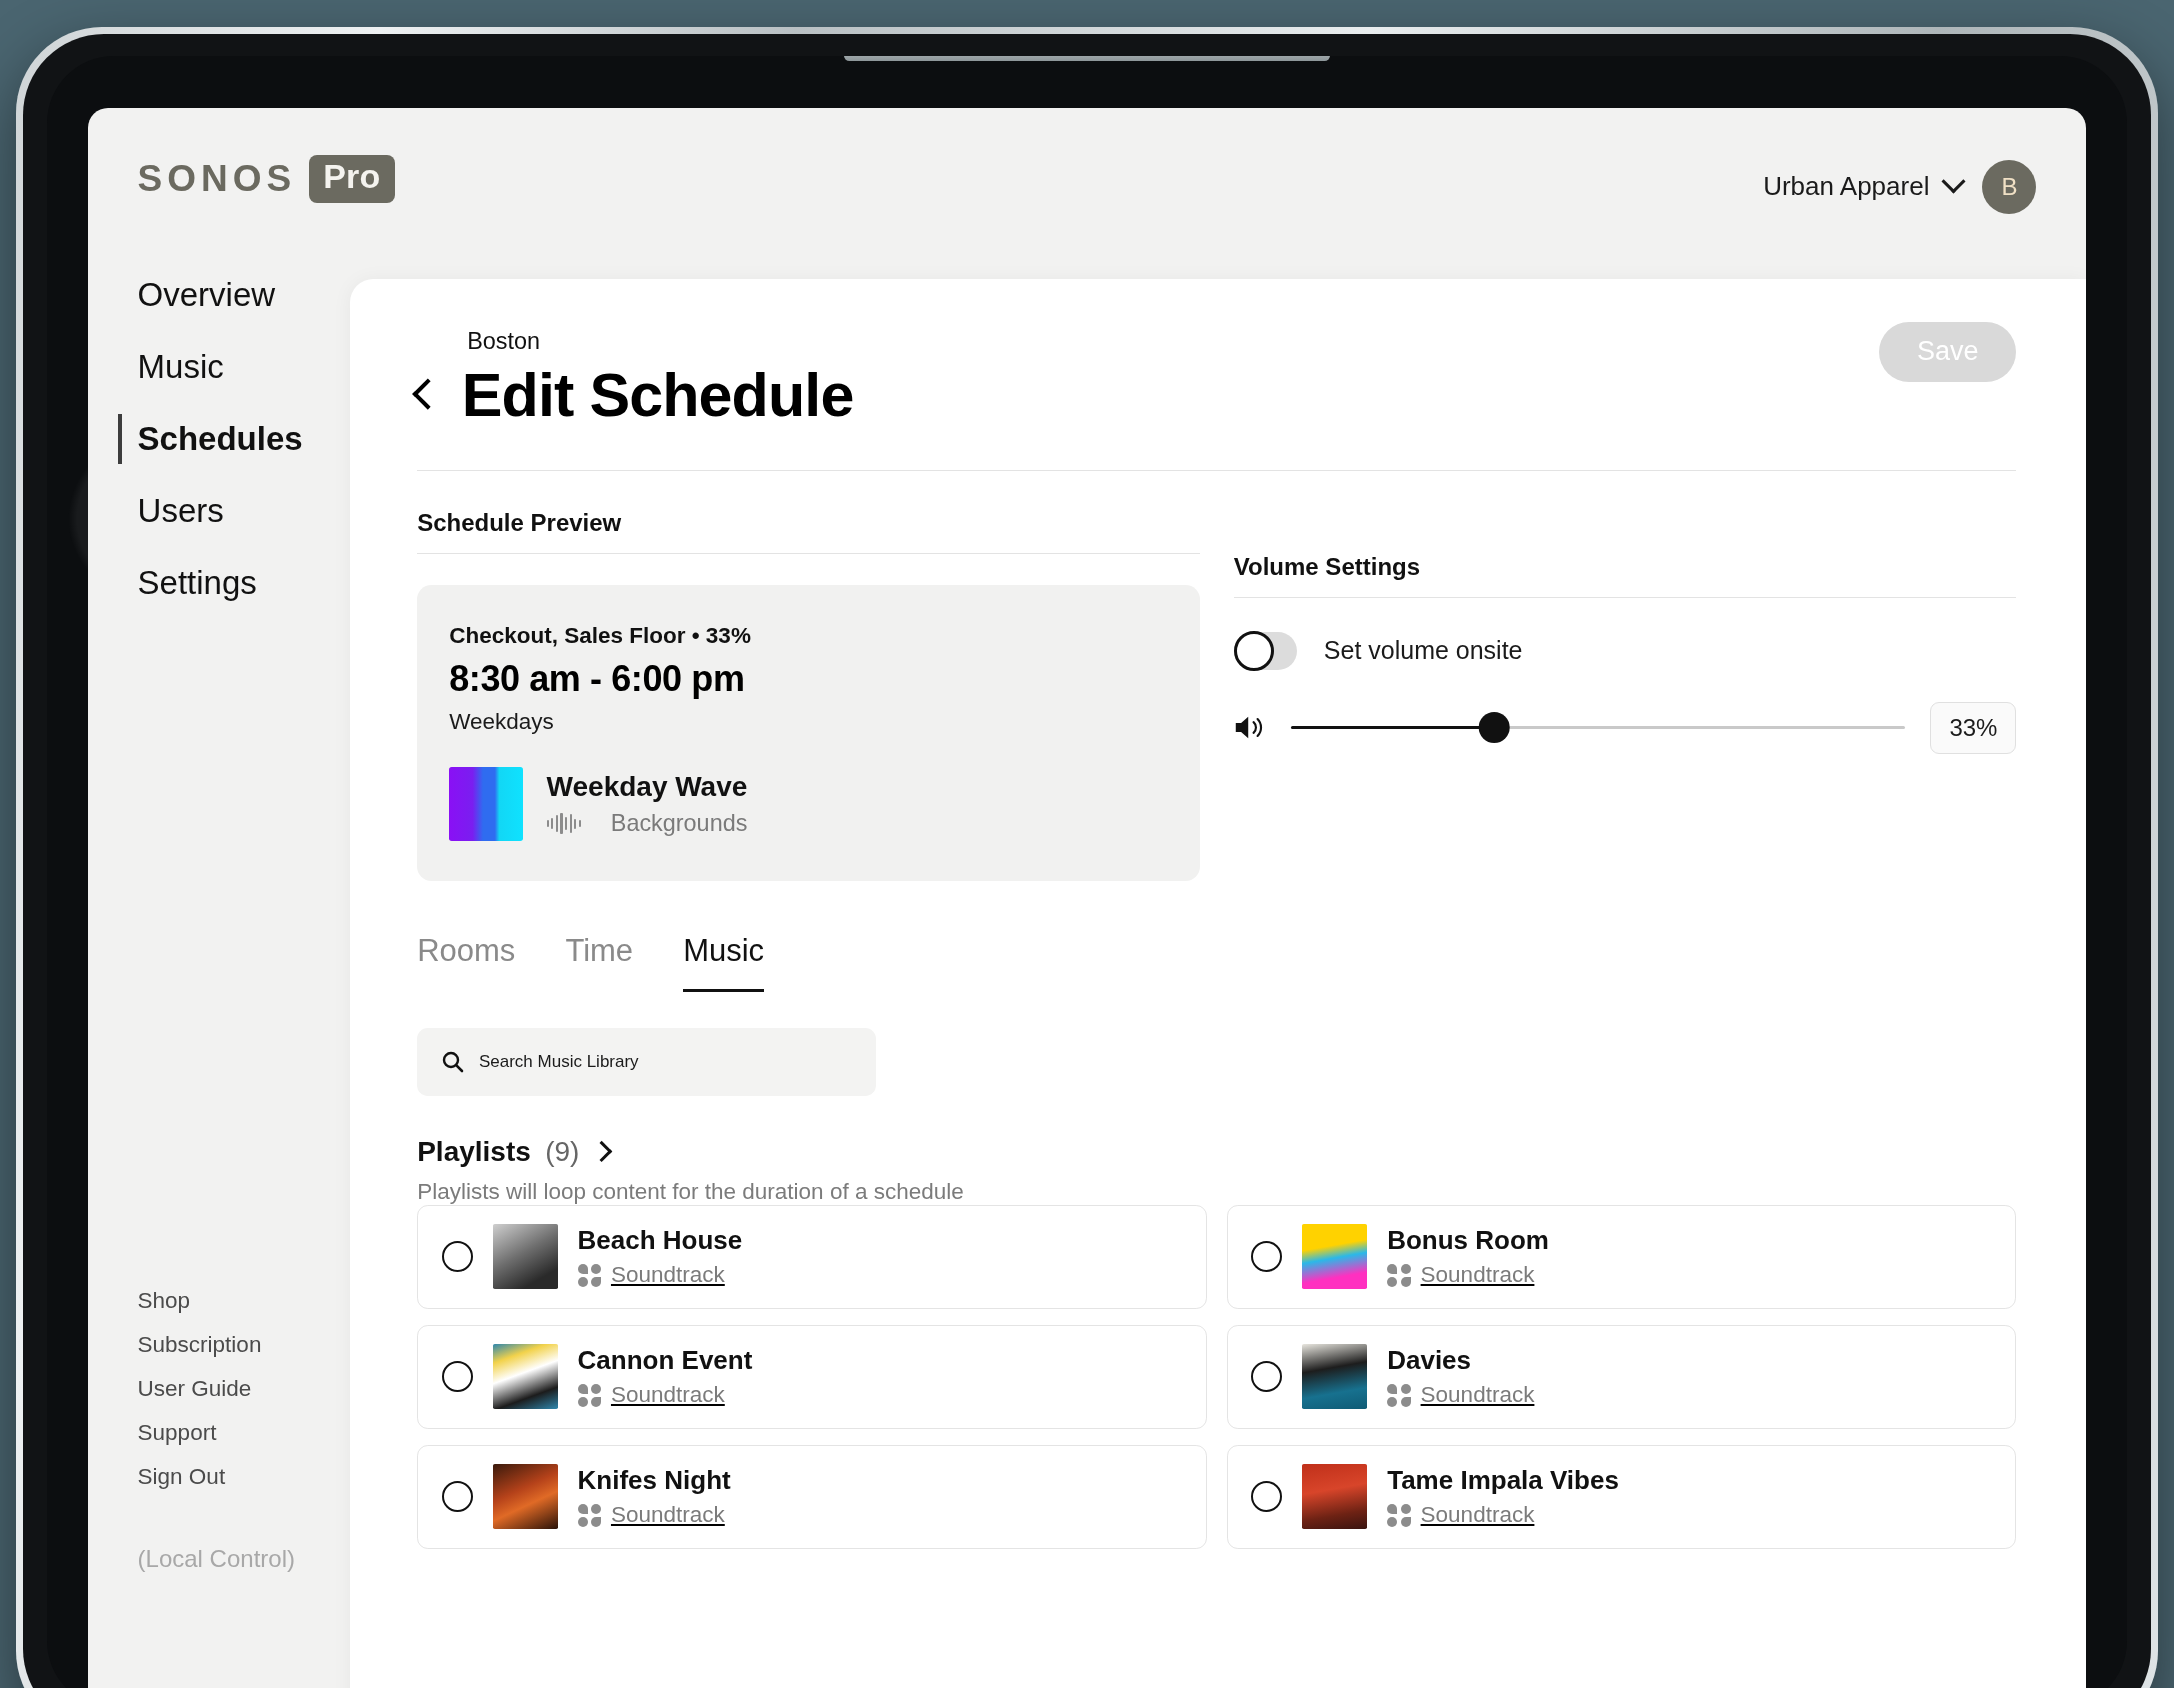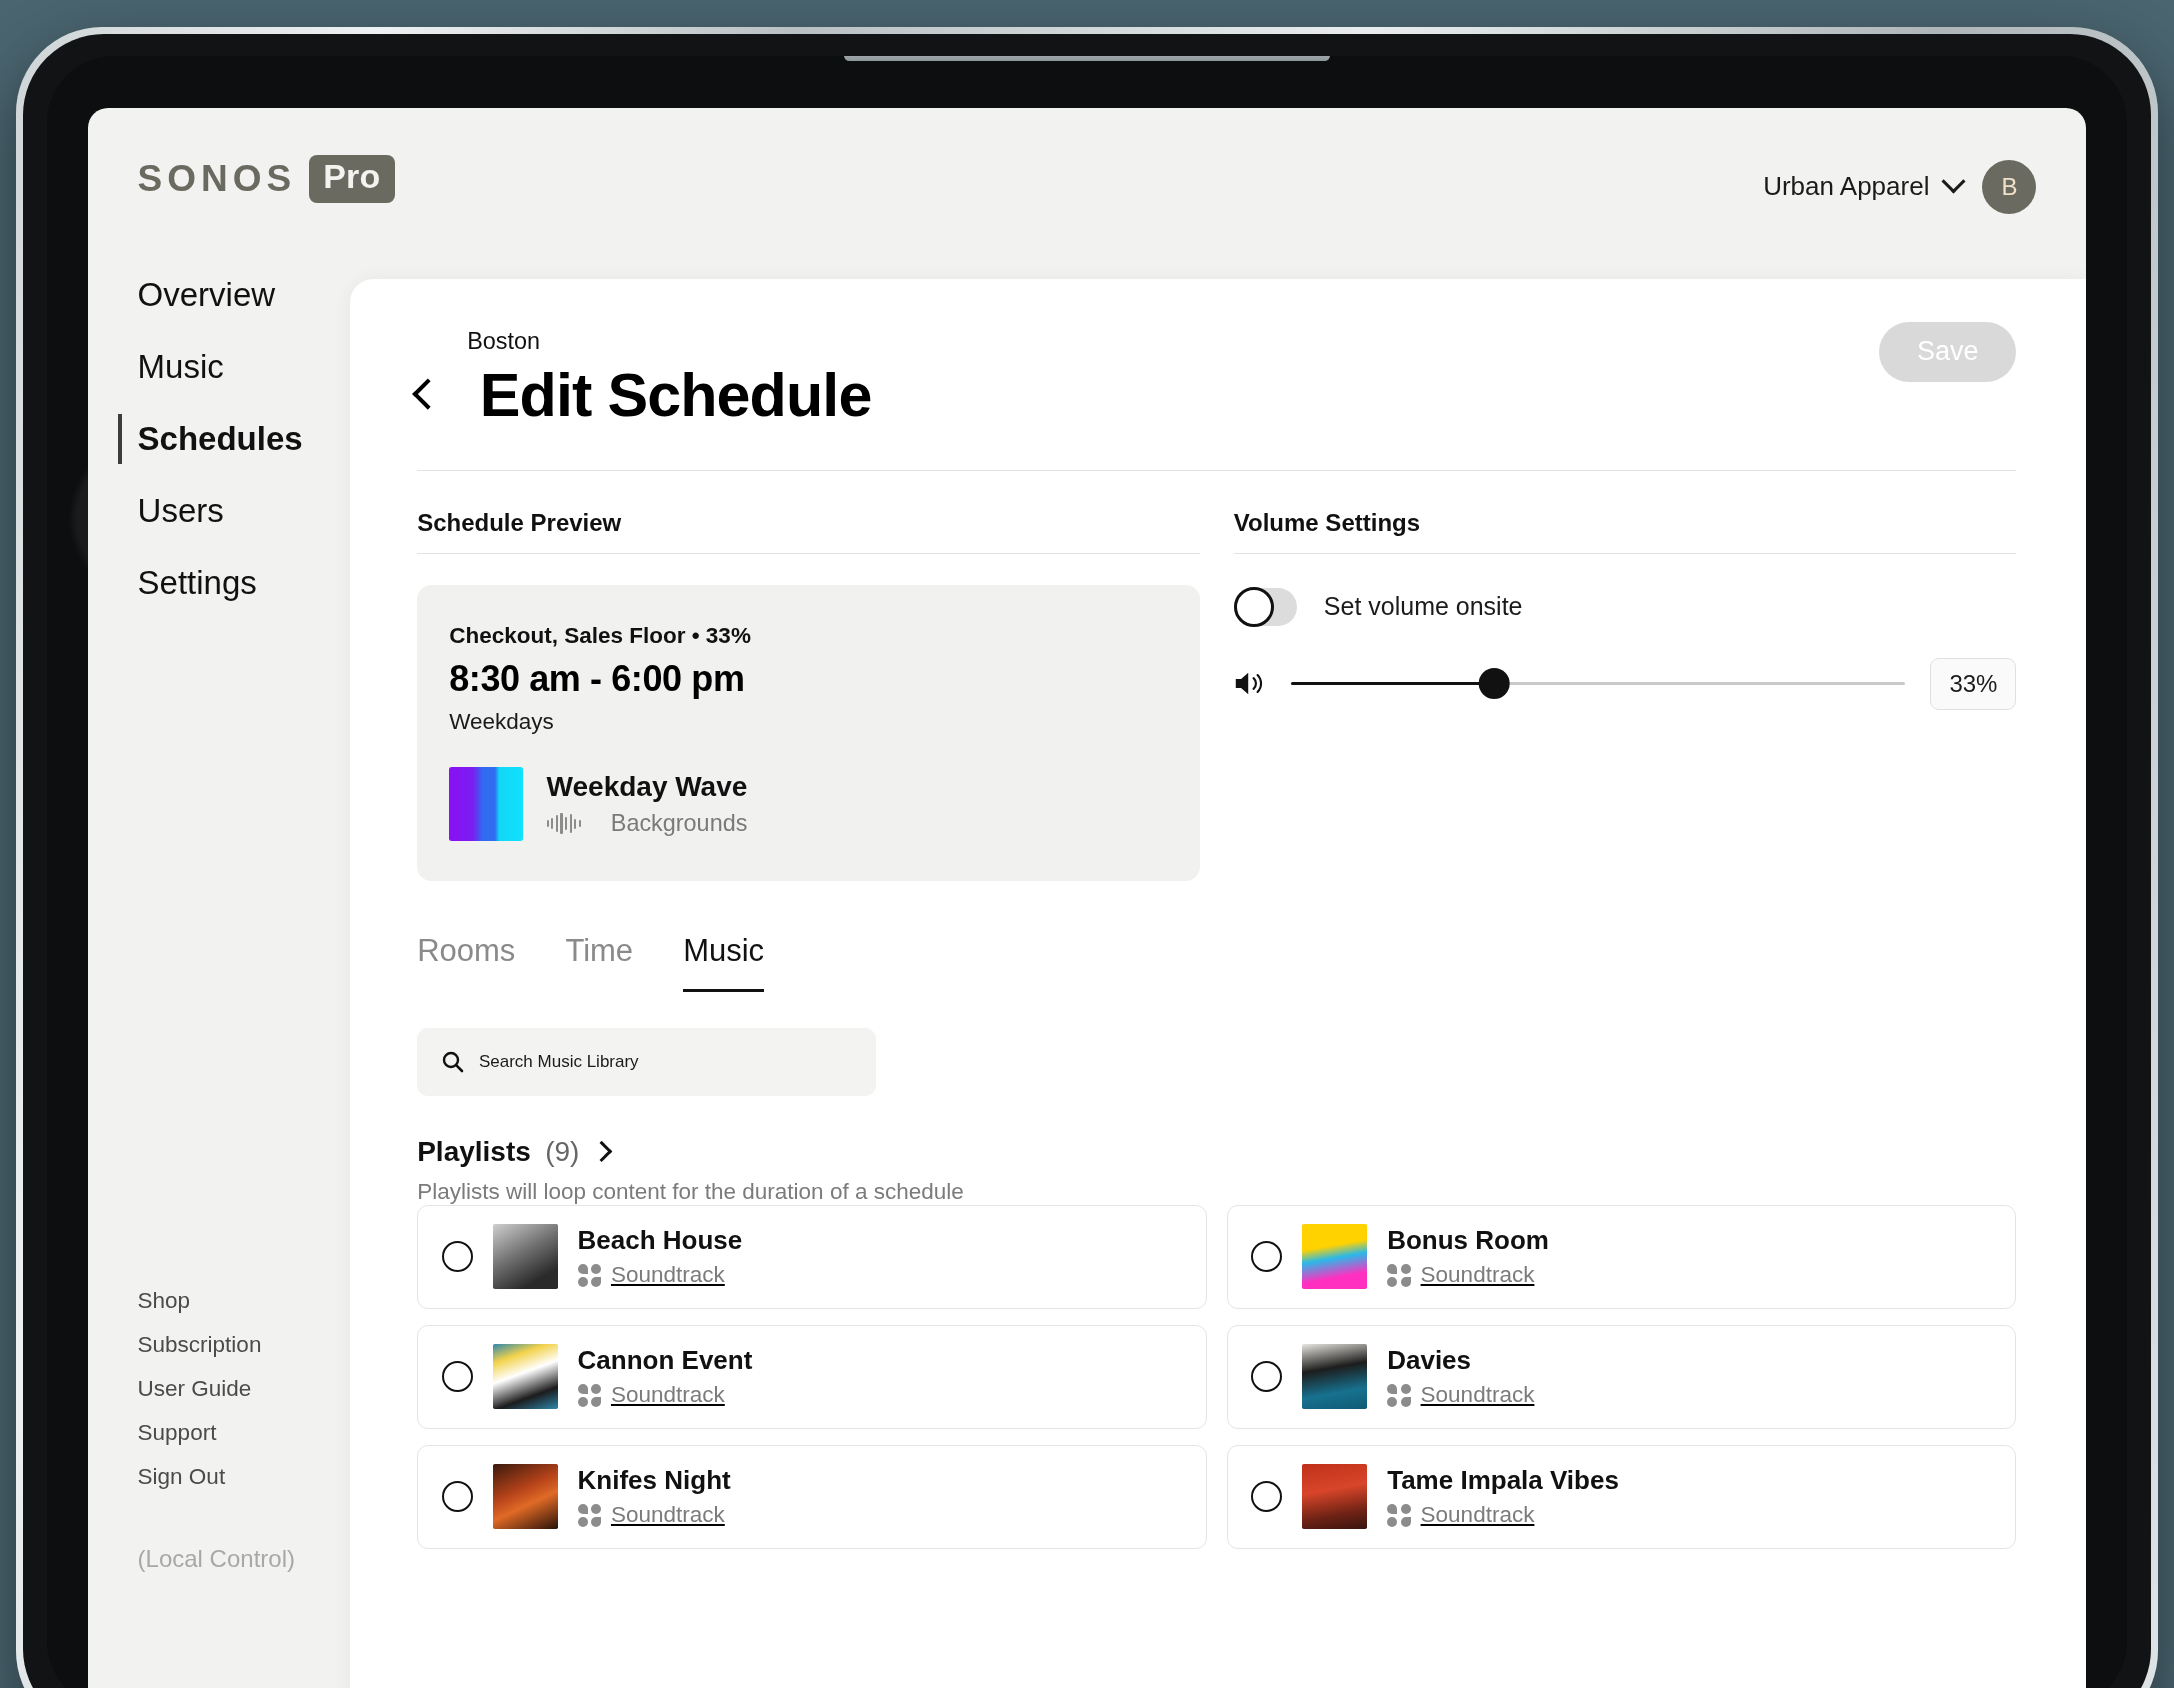--- a/index.html
+++ b/index.html
@@ -122,41 +122,41 @@
     flex: 1; padding: 36px 0 0 21.6px;
   }
   .card {
     background: #fff; border-radius: 23.4px 0 0 0;
     height: 100%; padding: 49px 70px 0 67px;
     box-shadow: 0 1.8px 20px rgba(0,0,0,.05);
     position: relative; overflow: hidden;
   }
   .crumb { font-size: 23.4px; color: #111; margin-left: 50px; }
   .title-row {
-    display: flex; align-items: center; gap: 41px;
+    display: flex; align-items: center; gap: 23px;
     margin-top: 5.4px;
   }
   .back-chev {
     width: 21.6px; height: 21.6px; flex: none;
     border-left: 4.5px solid #000; border-bottom: 4.5px solid #000;
     transform: rotate(45deg); margin-bottom: 3.6px;
   }
   .page-title { font-size: 61px; font-weight: 700; letter-spacing: -0.9px; }
   .save-btn {
     position: absolute; right: 70px; top: 43px;
     background: #d9d9d9; color: #fff;
     font-size: 27px; border: none; border-radius: 36px;
     padding: 14.4px 38px; cursor: default;
   }
   .hr { height: 0.9px; background: #e3e3e3; margin-top: 40px; }
 
   
   .cols { display: flex; gap: 34px; margin-top: 38px; }
   .col-left { flex: 1 1 0; max-width: 882px; }
-  .col-right { flex: 1 1 0; }
+  .col-right { flex: 1 1 0; margin-top: 44px; }
   .sec-head { font-size: 24px; font-weight: 700; color: #111; }
   .sec-rule { height: 0.9px; background: #e3e3e3; margin-top: 16px; }
 
   .preview-card {
     background: #f1f1f0; border-radius: 14.4px;
     margin-top: 31px; padding: 38px 32px 40px;
   }
   .pv-meta { font-size: 22.5px; font-weight: 700; color: #111; }
   .pv-time { font-size: 36px; font-weight: 700; margin-top: 9px; letter-spacing: -0.4px; }
   .pv-days { font-size: 22.5px; color: #1b1b1b; margin-top: 9px; }

